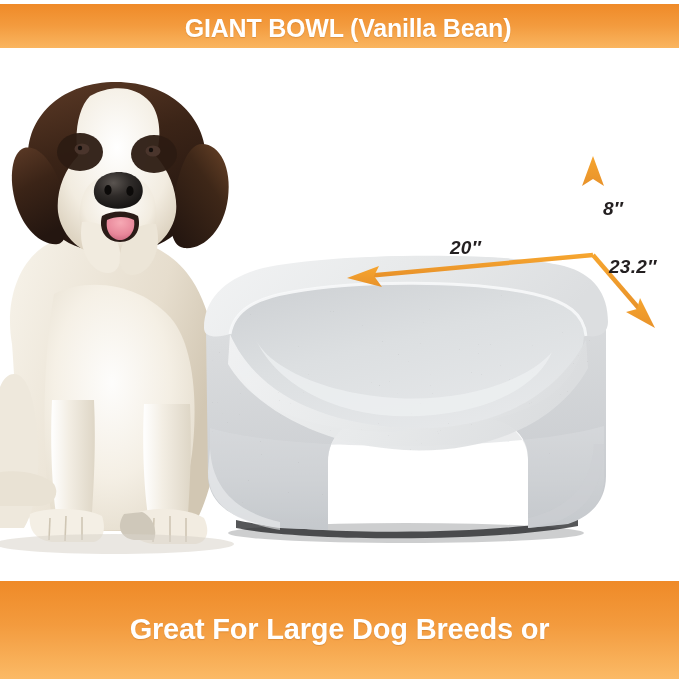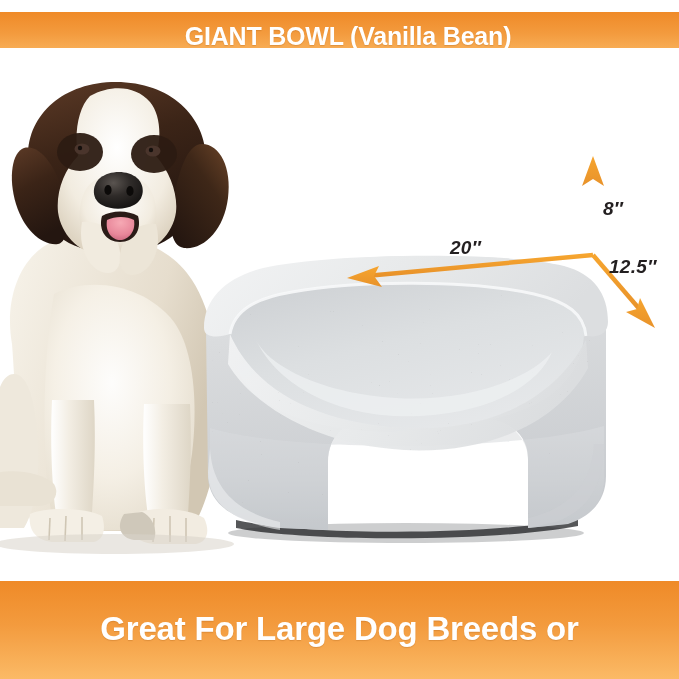--- a/index.html
+++ b/index.html
@@ -26,21 +26,21 @@
     left: 0;
     width: 679px;
     background: linear-gradient(to bottom, #ef8a28 0%, #f39b3e 45%, #fbba66 100%);
     display: flex;
     flex-direction: column;
     align-items: center;
     justify-content: center;
     box-sizing: border-box;
   }
   #header-banner {
-    top: 12px;
+    top: 4px;
     height: 48px;
     padding-left: 17px;
   }
   #footer-banner {
     top: 581px;
     height: 98px;
     padding-bottom: 2px;
   }
   .banner-text {
     color: #ffffff;
@@ -48,21 +48,21 @@
     text-align: center;
     white-space: nowrap;
     letter-spacing: -0.2px;
     text-shadow: 0 1px 1px rgba(150, 80, 10, 0.25);
   }
   #header-title {
     font-size: 25px;
     line-height: 28px;
   }
   .footer-line {
-    font-size: 33px;
+    font-size: 29px;
     line-height: 30px;
   }
 
   
   #photo-stage {
     position: absolute;
     left: 0;
     top: 48px;
     width: 679px;
     height: 533px;
@@ -345,21 +345,21 @@
 
         <line x1="263" y1="157" x2="36" y2="178" stroke="url(#arrowG)" stroke-width="4.5"></line>
         <path d="M17 180 L49 168 L44 178 L52 189 Z" fill="url(#arrowG)"></path>
 
         <line x1="263" y1="157" x2="312" y2="214" stroke="url(#arrowG)" stroke-width="4.5"></line>
         <path d="M325 230 L296 214 L307 211 L310 200 Z" fill="url(#arrowG)"></path>
       </svg>
 
       <span id="dim-label-width" class="dim-label">20″</span>
       <span id="dim-label-height" class="dim-label">8″</span>
-      <span id="dim-label-depth" class="dim-label">12.5″</span>
+      <span id="dim-label-depth" class="dim-label">23.2″</span>
     </div>
 
   </div>
 
   <div id="footer-banner" class="banner">
     <div class="banner-text footer-line">Great For Large Dog Breeds or</div>
   </div>
 
 </div>
 

